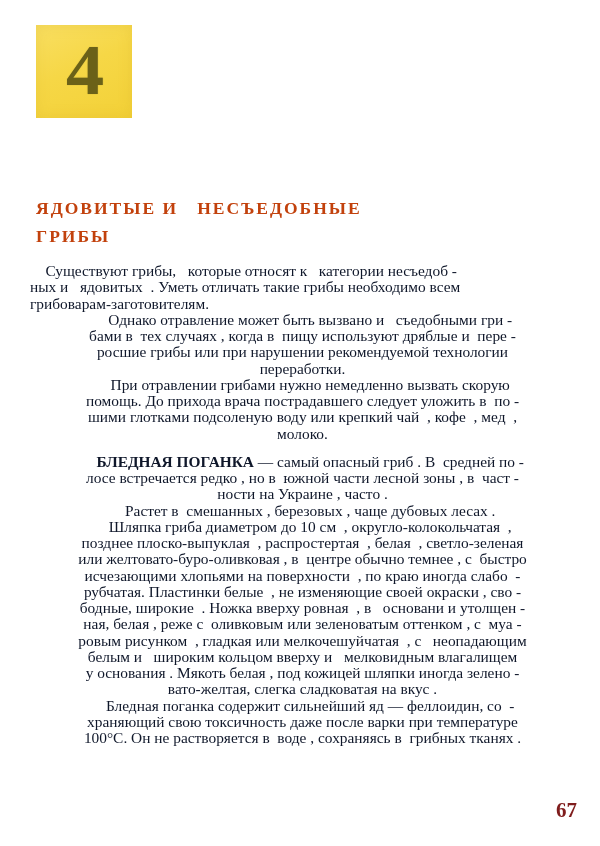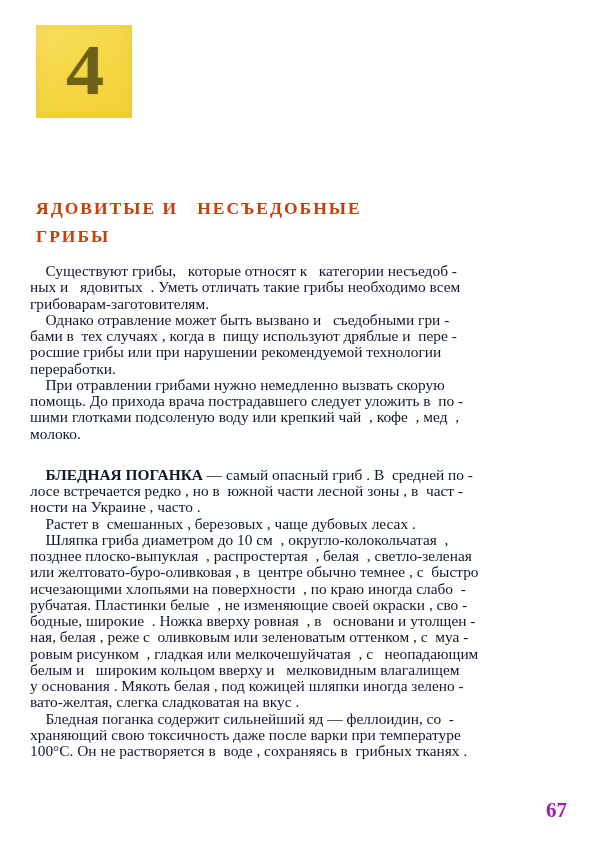--- a/index.html
+++ b/index.html
@@ -62,38 +62,38 @@
     position: absolute;
     left: 30px;
     top: 263px;
     width: 545px;
     font-size: 15.4px;
     line-height: 16.25px;
     text-align: left;
     color: #0f172a;
   }
   .para { margin: 0; }
-  .para + .para { margin-top: 0; }
-  .para.gap-before { margin-top: 25px; }
+  .para + .para { margin-top: 0; text-align: center; }
+  .para.gap-before { margin-top: 12px; }
   .ln {
     display: block;
     white-space: pre;
     height: 16.25px;
   }
   .bold { font-weight: bold; }
 
   
   .page-number {
     position: absolute;
-    right: 33px;
+    right: 23px;
     bottom: 25px;
     font-weight: bold;
     font-size: 21px;
     line-height: 1;
-    color: #a21caf;
+    color: #7f1d1d;
   }
 </style>
 </head>
 <body>
 
 <div class="page">
 
   <div class="chapter-badge">
     <span class="num">4</span>
   </div>

